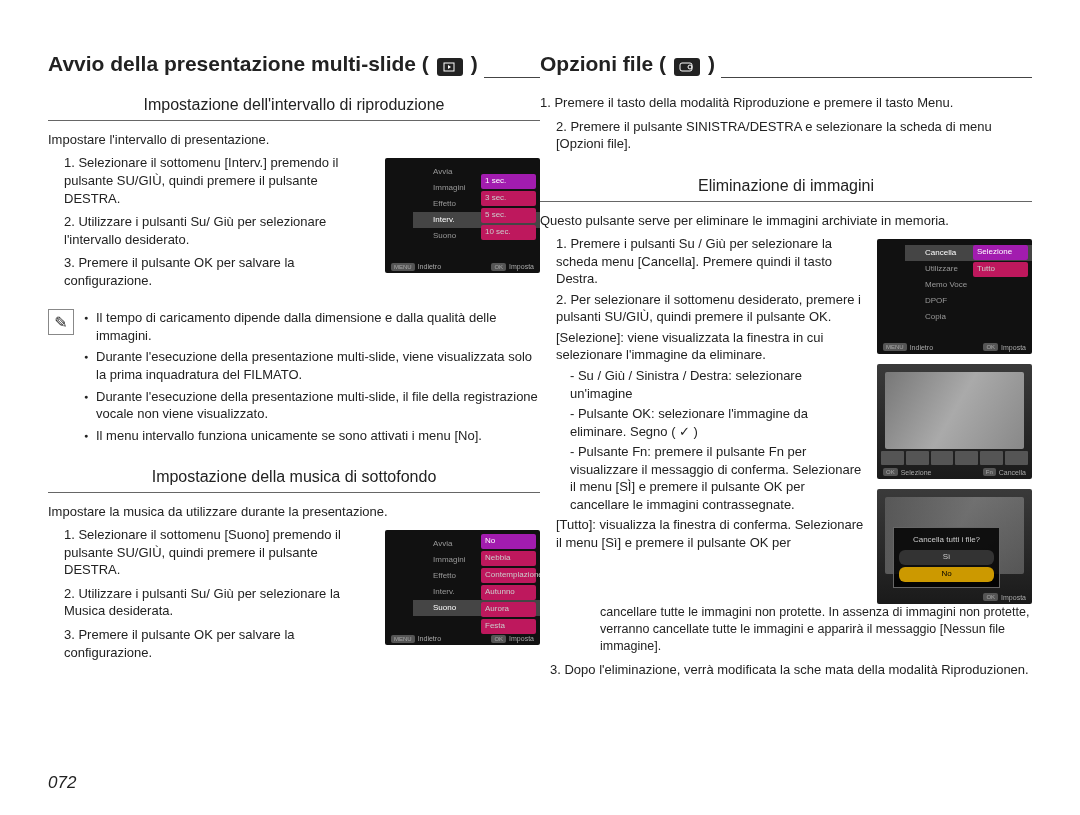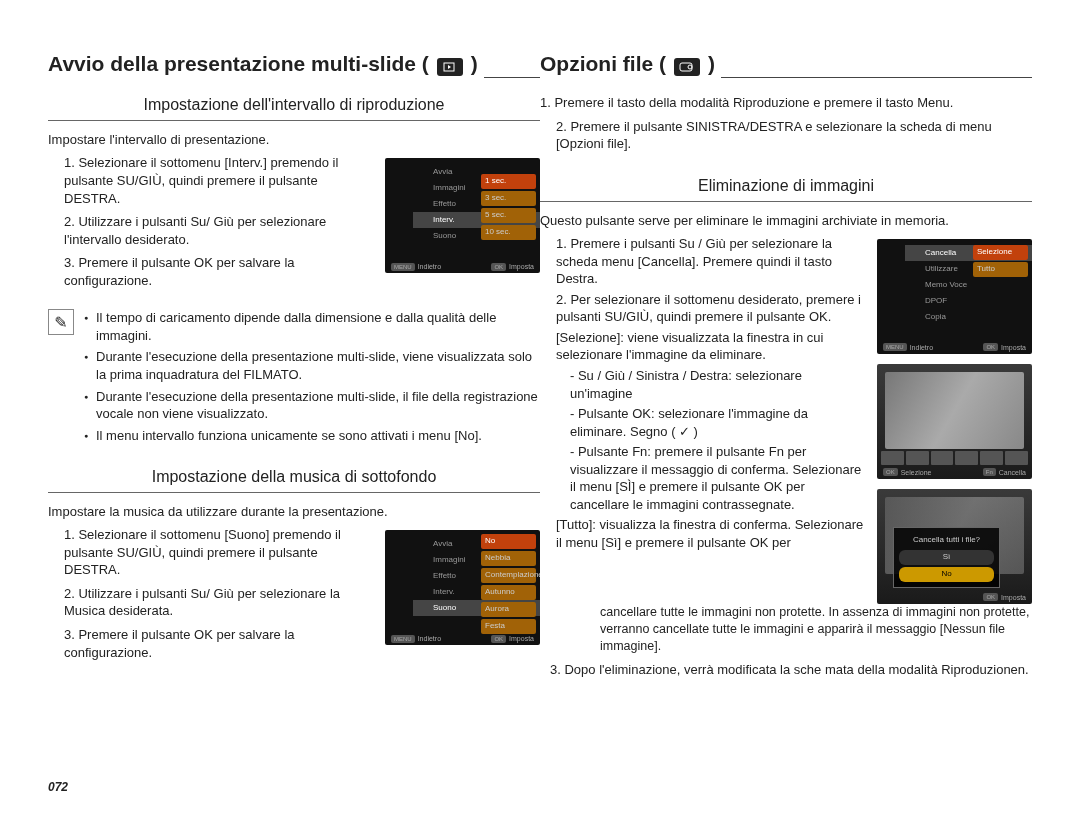--- a/index.html
+++ b/index.html
@@ -56,41 +56,41 @@
     flex-shrink: 0;
     font-size: 8px;
     color: #999;
     position: relative;
     overflow: hidden;
     margin-top: 4px;
   }
   .lcd-row { display:flex; align-items:center; height:16px; padding:0 4px 0 20px;margin-left:28px; }
   .lcd-row.sel { background:#454545; color:#fff; }
   .lcd-right { position:absolute; right:4px; top:16px; width:55px; }
-  .lcd-right div { height:15px; padding:2px 4px; background:#a16207; border-radius:2px; margin-bottom:2px; font-size:8px; color:#ccc;}
-  .lcd-right div.hl { background:#c2410c; color:#fff; }
+  .lcd-right div { height:15px; padding:2px 4px; background:#be185d; border-radius:2px; margin-bottom:2px; font-size:8px; color:#ccc;}
+  .lcd-right div.hl { background:#a21caf; color:#fff; }
   .lcd-footer { position:absolute; bottom:2px; left:0; right:0; display:flex; justify-content:space-between; padding:0 6px; font-size:7px; color:#aaa;}
   .lcd-footer span { display:flex; align-items:center; gap:3px; }
   .lcd-footer .btn { background:#555; padding:0 3px; border-radius:2px; font-size:6px;}
   .note {
     display: flex;
     gap: 10px;
     margin: 14px 0 18px;
   }
   .note-icon {
     width: 26px; height: 26px;
     border: 1px solid #888;
     display:flex; align-items:center; justify-content:center;
     flex-shrink: 0;
     font-size: 16px;
   }
   .note ul { list-style: none; }
   .note li { position:relative; padding-left:12px; margin-bottom:4px; }
   .note li::before { content:"●"; font-size:7px; position:absolute; left:0; top:4px; }
-  .pagefoot { position:absolute; bottom:20px; left:48px; font-weight:bold; font-style:italic; font-size:12px; }
+  .pagefoot { position:absolute; bottom:20px; left:48px; font-weight:normal; font-style:italic; font-size:17px; }
   .lcd.img {
     background: linear-gradient(#3a3a3a,#1a1a1a);
   }
   .lcd .photos { position:absolute; top:8px; left:8px; right:8px; bottom:30px; background: linear-gradient(120deg,#777,#aaa,#888); border-radius:2px; }
   .lcd .strip { position:absolute; bottom:14px; left:4px; right:4px; height:14px; display:flex; gap:2px;}
   .lcd .strip span{ flex:1; background:#555; border-radius:1px;}
   .lcd.dialog .overlay{
     position:absolute; left:16px; right:32px; top:38px; background:rgba(0,0,0,.85); border:1px solid #666; padding:5px; font-size:8px; color:#ccc;
   }
   .lcd.dialog .overlay div { text-align:center; padding:2px 0;}

